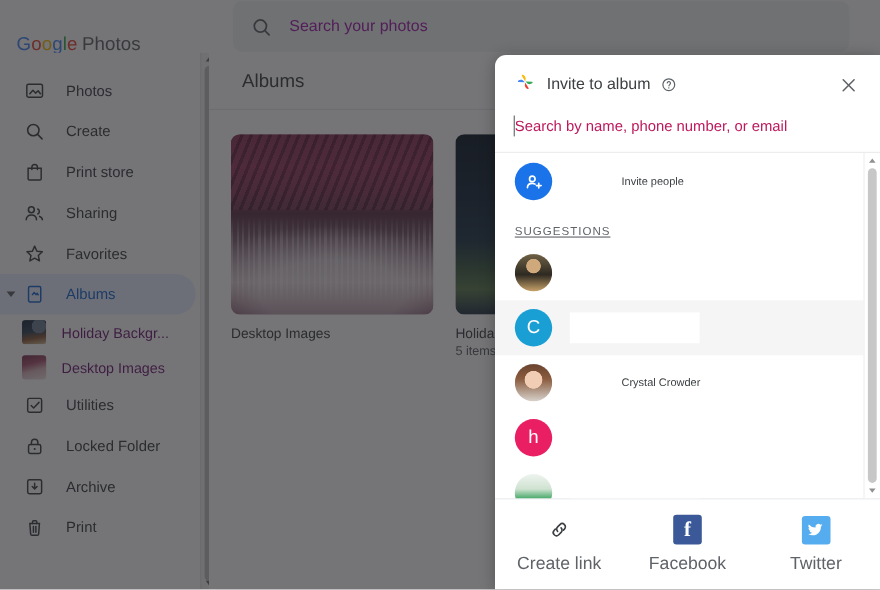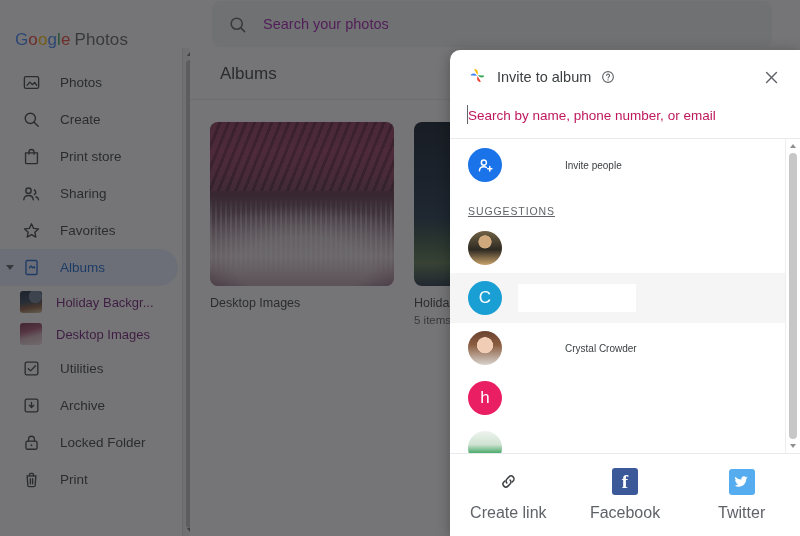--- a/index.html
+++ b/index.html
@@ -475,36 +475,36 @@
             <rect x="4" y="4" width="16" height="16" rx="2"></rect>
             <path d="M8 12.2l2.8 2.8L17 8.6" stroke-linecap="round" stroke-linejoin="round"></path>
           </svg>
       </span>
       <span class="nav-label">Utilities</span>
     </div>
 
     <div class="nav-item">
       <span class="ni">
         <svg width="19" height="19" viewBox="0 0 24 24" fill="none" stroke="#3c4043" stroke-width="1.7">
-            <rect x="4" y="4" width="16" height="16" rx="2"></rect>
-            <path d="M12 8v6.4M9.2 11.8L12 14.6l2.8-2.8" stroke-linecap="round" stroke-linejoin="round"></path>
-          </svg>
-      </span>
-      <span class="nav-label">Archive</span>
-    </div>
-
-    <div class="nav-item">
-      <span class="ni">
-        <svg width="19" height="19" viewBox="0 0 24 24" fill="none" stroke="#3c4043" stroke-width="1.7">
             <rect x="5" y="10.3" width="14" height="10.2" rx="2"></rect>
             <path d="M8.3 10.3V7.8a3.7 3.7 0 017.4 0v2.5" stroke-linecap="round"></path>
             <circle cx="12" cy="15.4" r="1.2" fill="#3c4043" stroke="none"></circle>
           </svg>
       </span>
       <span class="nav-label">Locked Folder</span>
+    </div>
+
+    <div class="nav-item">
+      <span class="ni">
+        <svg width="19" height="19" viewBox="0 0 24 24" fill="none" stroke="#3c4043" stroke-width="1.7">
+            <rect x="4" y="4" width="16" height="16" rx="2"></rect>
+            <path d="M12 8v6.4M9.2 11.8L12 14.6l2.8-2.8" stroke-linecap="round" stroke-linejoin="round"></path>
+          </svg>
+      </span>
+      <span class="nav-label">Archive</span>
     </div>
 
     <div class="nav-item">
       <span class="ni">
         <svg width="19" height="19" viewBox="0 0 24 24" fill="none" stroke="#3c4043" stroke-width="1.7">
             <path d="M6.5 7.5h11l-.9 12a1.6 1.6 0 01-1.6 1.5H9a1.6 1.6 0 01-1.6-1.5z"></path>
             <path d="M9.5 7.5V5.6A1.3 1.3 0 0110.8 4.3h2.4a1.3 1.3 0 011.3 1.3V7.5" stroke-linecap="round"></path>
             <line x1="10.6" y1="11" x2="10.6" y2="17.4" stroke-linecap="round"></line>
             <line x1="13.4" y1="11" x2="13.4" y2="17.4" stroke-linecap="round"></line>
           </svg>

